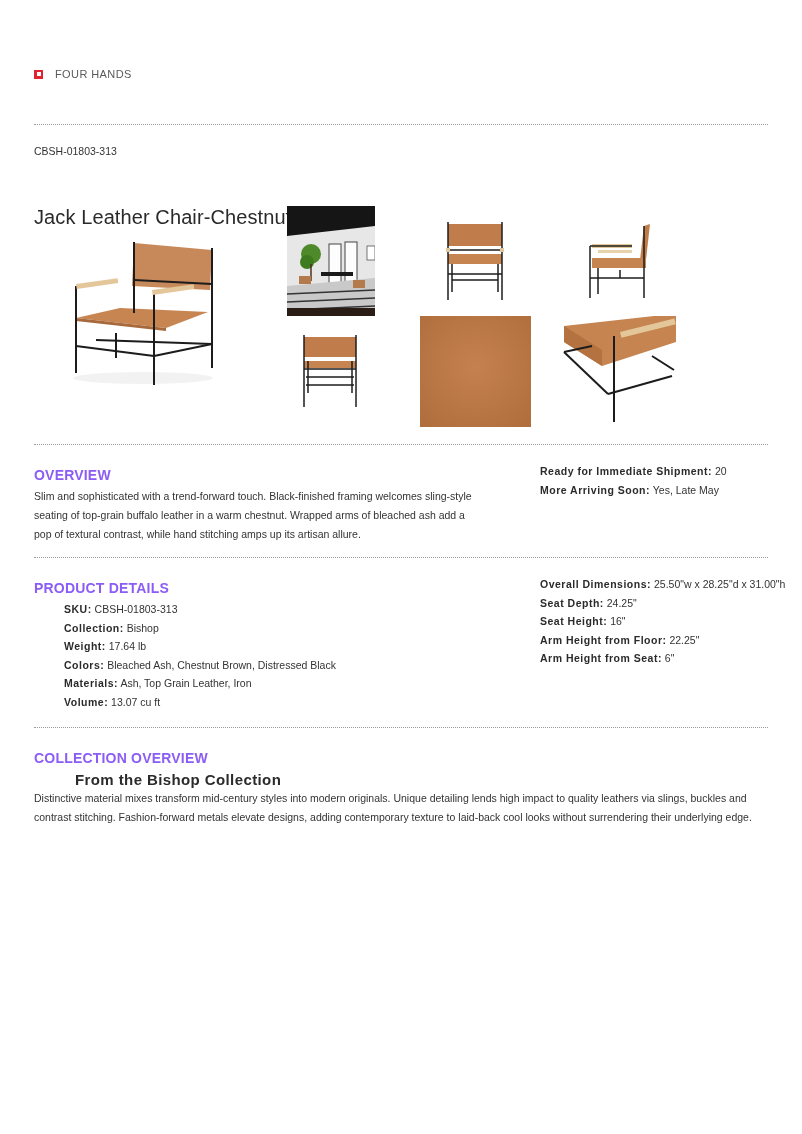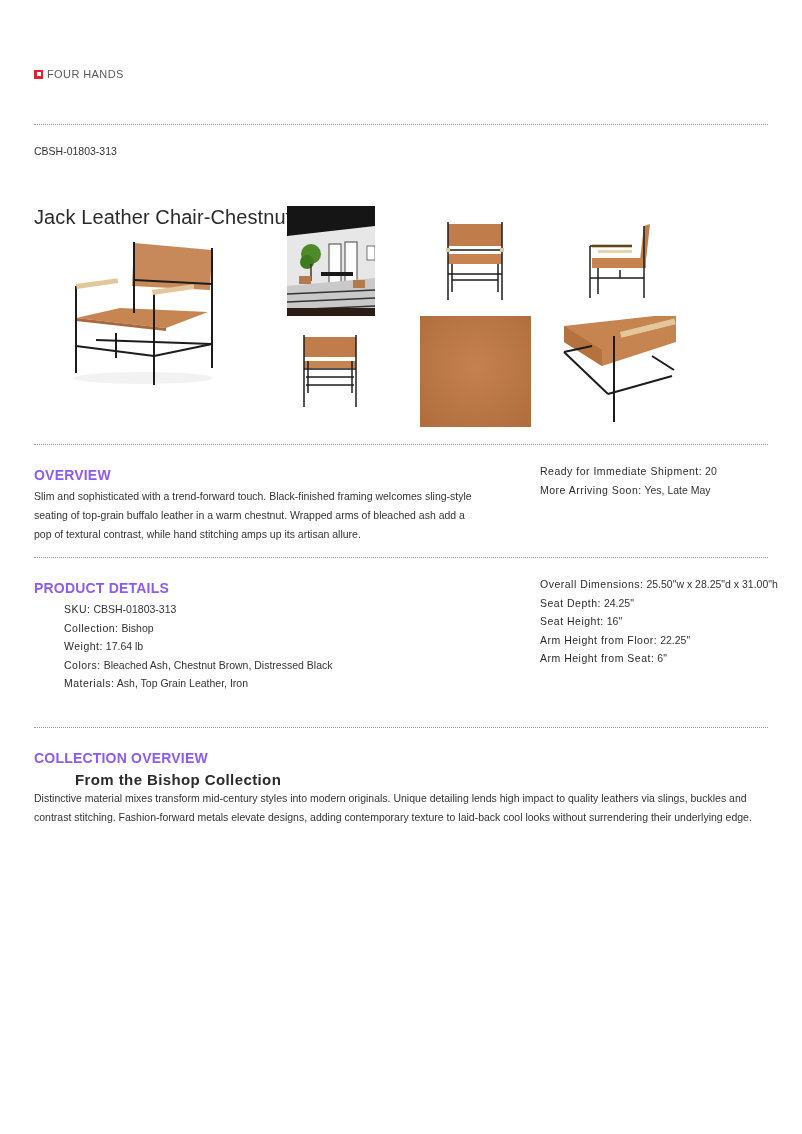--- a/index.html
+++ b/index.html
@@ -3,41 +3,41 @@
 <meta charset="utf-8">
 <style>
   * { box-sizing: border-box; margin: 0; padding: 0; }
   html, body { width: 802px; height: 1134px; background: #ffffff; }
   body { font-family: "Liberation Sans", "DejaVu Sans", sans-serif; color: #2b2b2b; position: relative; overflow: hidden; }
 
   .page { position: absolute; left: 34px; top: 0; width: 734px; }
 
   
   .brand { position: absolute; top: 68px; left: 0; }
-  .brand-top { display: flex; align-items: center; gap: 4px; }
+  .brand-top { display: flex; align-items: center; gap: 12px; }
   .brand-mark { width: 9px; height: 9px; background: #e0232e; position: relative; }
   .brand-mark::after { content: ""; position: absolute; left: 2.5px; top: 2.5px; width: 4px; height: 4px; background: #fff; }
   .brand-name { font-family: "Liberation Sans", sans-serif; font-size: 11px; letter-spacing: 0.4px; color: #5a5a5a; line-height: 12px; }
   .brand-sub { font-family: "Liberation Serif", "DejaVu Serif", serif; font-size: 23px; color: #8a8a8a; letter-spacing: 1.2px; line-height: 28px; margin-top: 1px; }
 
   .divider { position: absolute; left: 0; width: 734px; height: 0; border-top: 1px dotted #9a9a9a; }
 
   .sku-top { position: absolute; top: 145px; left: 0; font-size: 10.5px; color: #333; }
   .title { position: absolute; top: 166px; left: 0; font-size: 20px; color: #2a2a2a; font-weight: normal; letter-spacing: 0.1px; margin-top: 40px; }
 
   
   .img { position: absolute; overflow: hidden; background: #fff; }
   .img svg { width: 100%; height: 100%; display: block; }
 
   
   .sec-title { position: absolute; left: 0; font-size: 14px; color: #8b5cf6; letter-spacing: 0.2px; }
   .body-text { position: absolute; left: 0; font-size: 10.5px; color: #333; line-height: 19px; }
   .kv { position: absolute; font-size: 10.5px; color: #333; line-height: 18.6px; }
   .kv-row { white-space: nowrap; }
-  .kv .k { font-weight: normal; letter-spacing: 0.5px; color: #2b2b2b; padding-left: 30px; }
+  .kv .k { font-weight: bold; letter-spacing: 0.5px; color: #2b2b2b; padding-left: 30px; }
   .sub-bold { position: absolute; left: 0; font-size: 15px; font-weight: bold; letter-spacing: 0.4px; color: #2b2b2b; margin-left: 41px; }
 </style>
 </head>
 <body>
 
 <div class="page">
 
   <div class="brand">
     <div class="brand-top">
       <span class="brand-mark"></span>
@@ -190,20 +190,21 @@
   <div class="divider" style="top:557px"></div>
 
   <h2 class="sec-title" style="top:580px">PRODUCT DETAILS</h2>
 
   <div class="kv" style="left:0;top:600px">
     <div class="kv-row"><span class="k">SKU:</span> <span>CBSH-01803-313</span></div>
     <div class="kv-row"><span class="k">Collection:</span> <span>Bishop</span></div>
     <div class="kv-row"><span class="k">Weight:</span> <span>17.64 lb</span></div>
     <div class="kv-row"><span class="k">Colors:</span> <span>Bleached Ash, Chestnut Brown, Distressed Black</span></div>
     <div class="kv-row"><span class="k">Materials:</span> <span>Ash, Top Grain Leather, Iron</span></div>
+    <div class="kv-row"><span class="k">Volume:</span> <span>13.07 cu ft</span></div>
   </div>
 
   <div class="kv" style="left:476px;top:575px">
     <div class="kv-row"><span class="k">Overall Dimensions:</span> <span>25.50"w x 28.25"d x 31.00"h</span></div>
     <div class="kv-row"><span class="k">Seat Depth:</span> <span>24.25"</span></div>
     <div class="kv-row"><span class="k">Seat Height:</span> <span>16"</span></div>
     <div class="kv-row"><span class="k">Arm Height from Floor:</span> <span>22.25"</span></div>
     <div class="kv-row"><span class="k">Arm Height from Seat:</span> <span>6"</span></div>
   </div>
 

